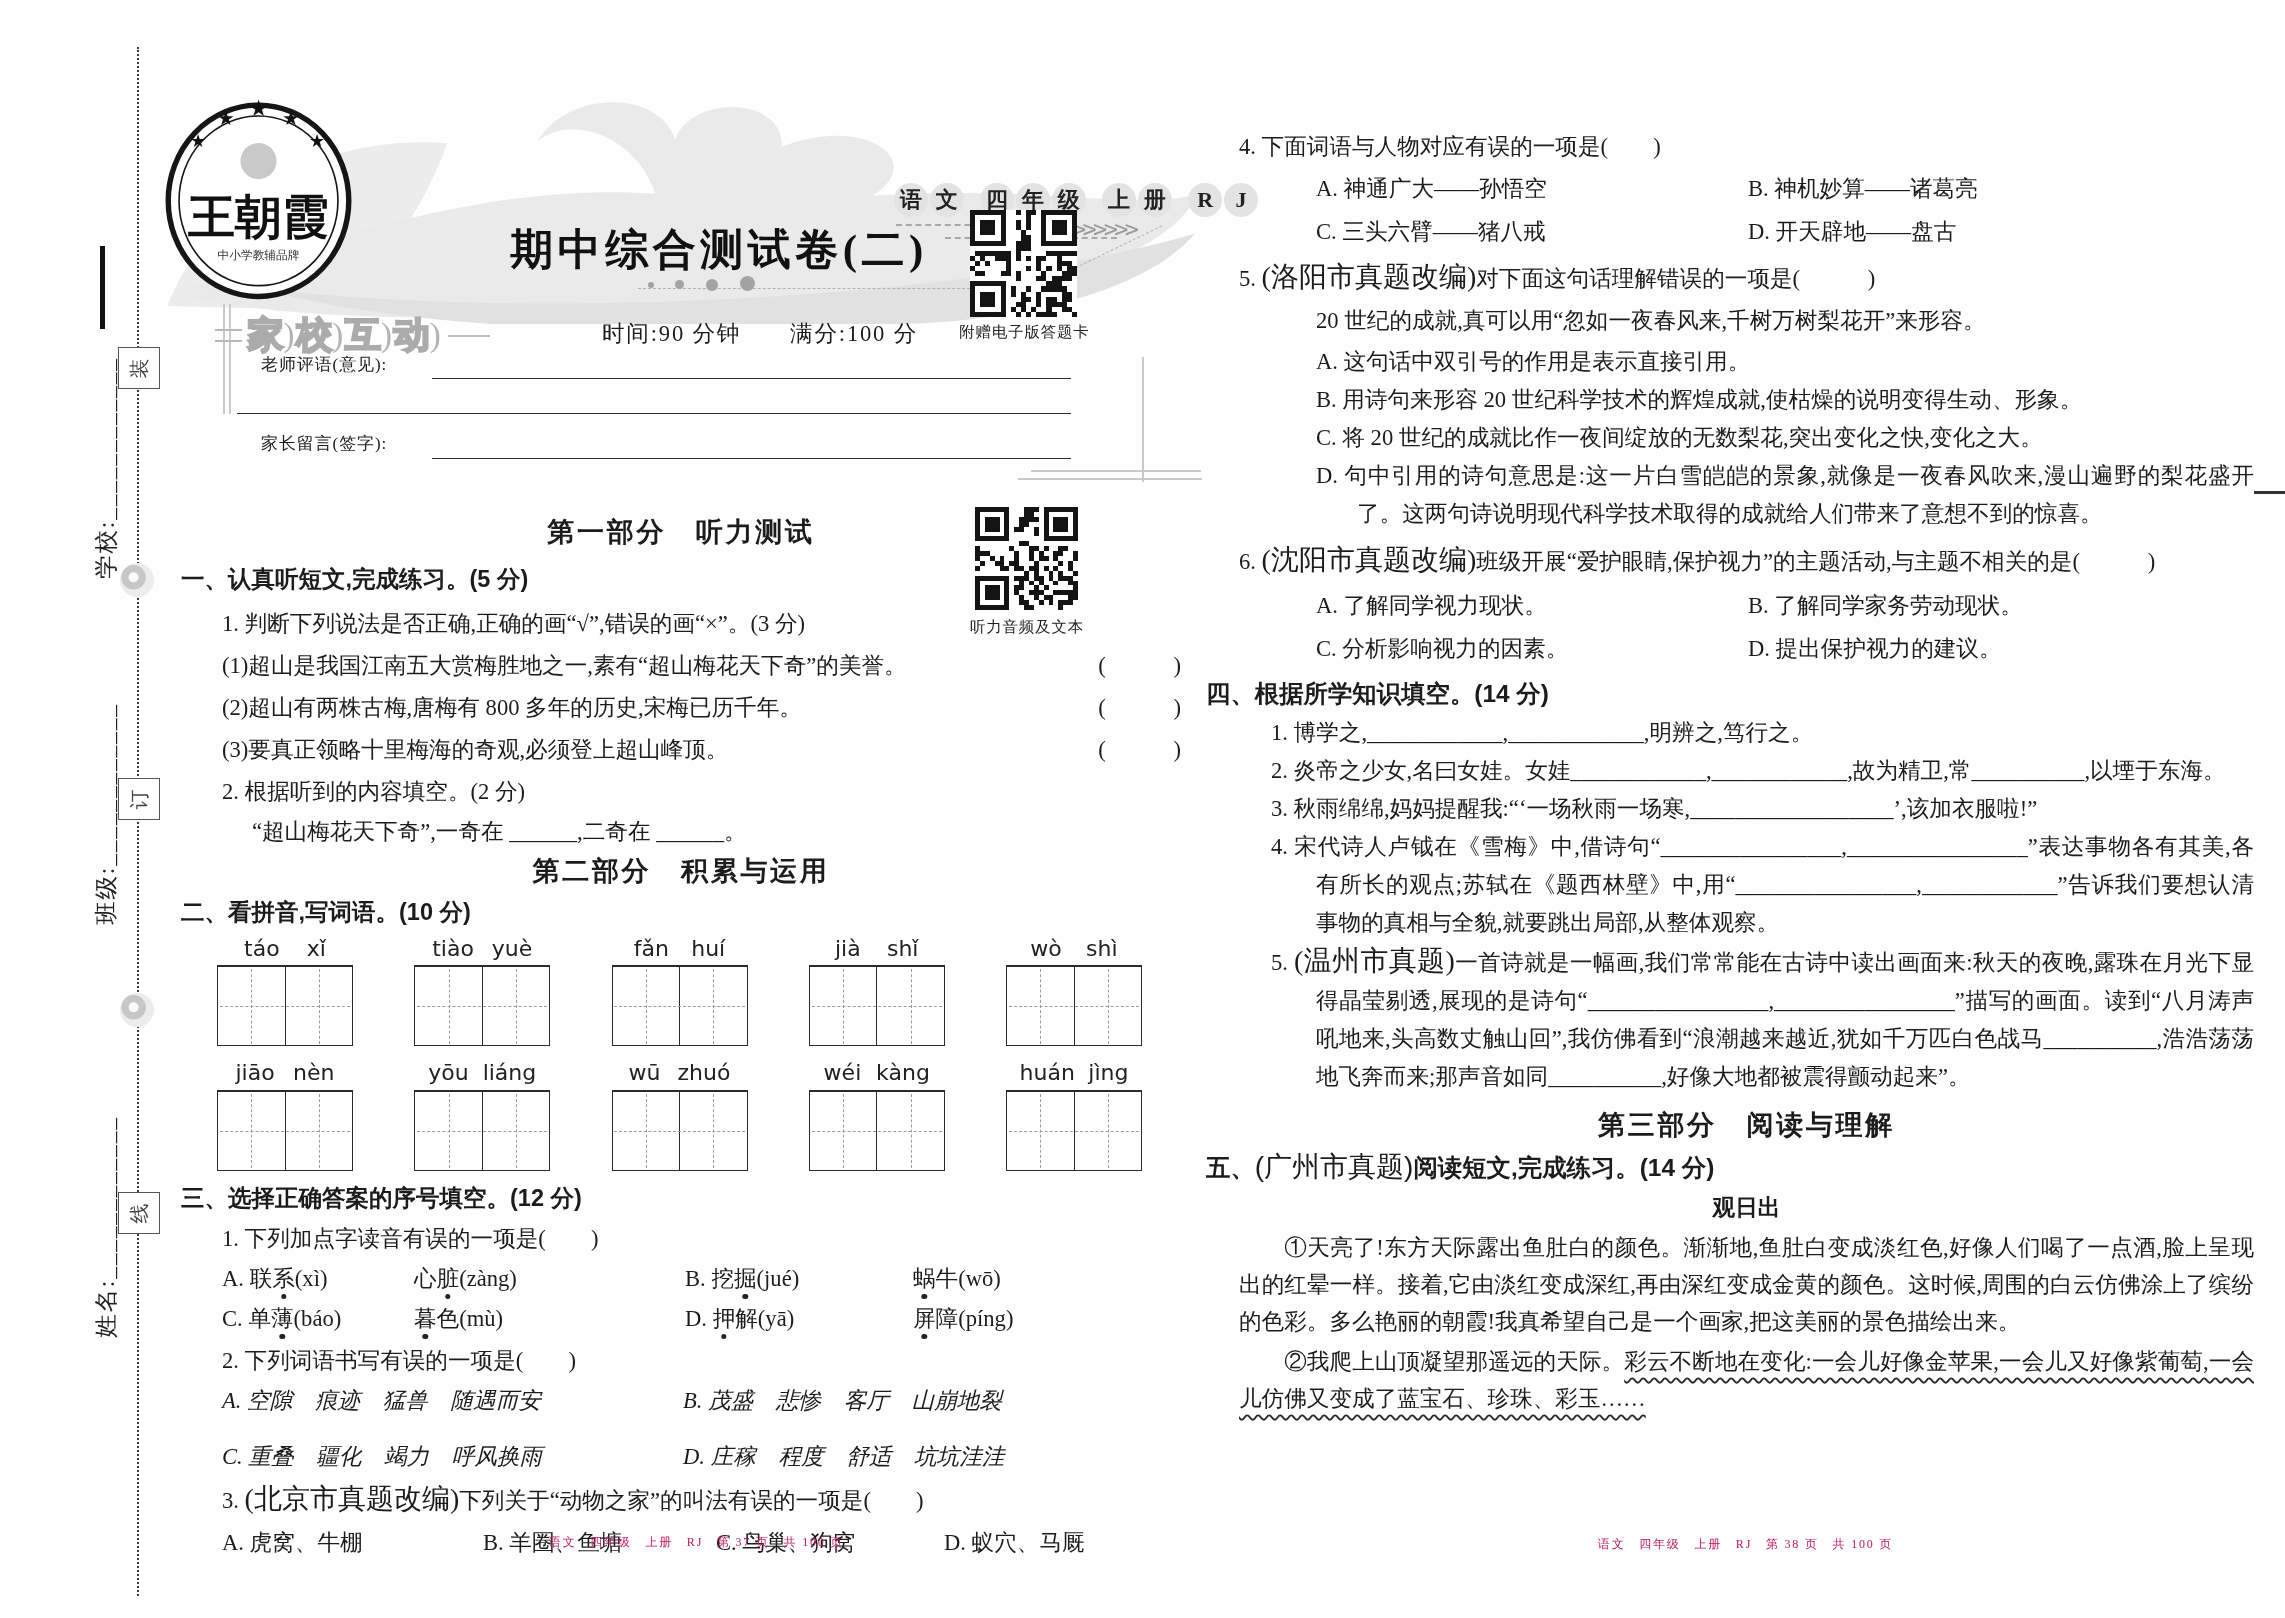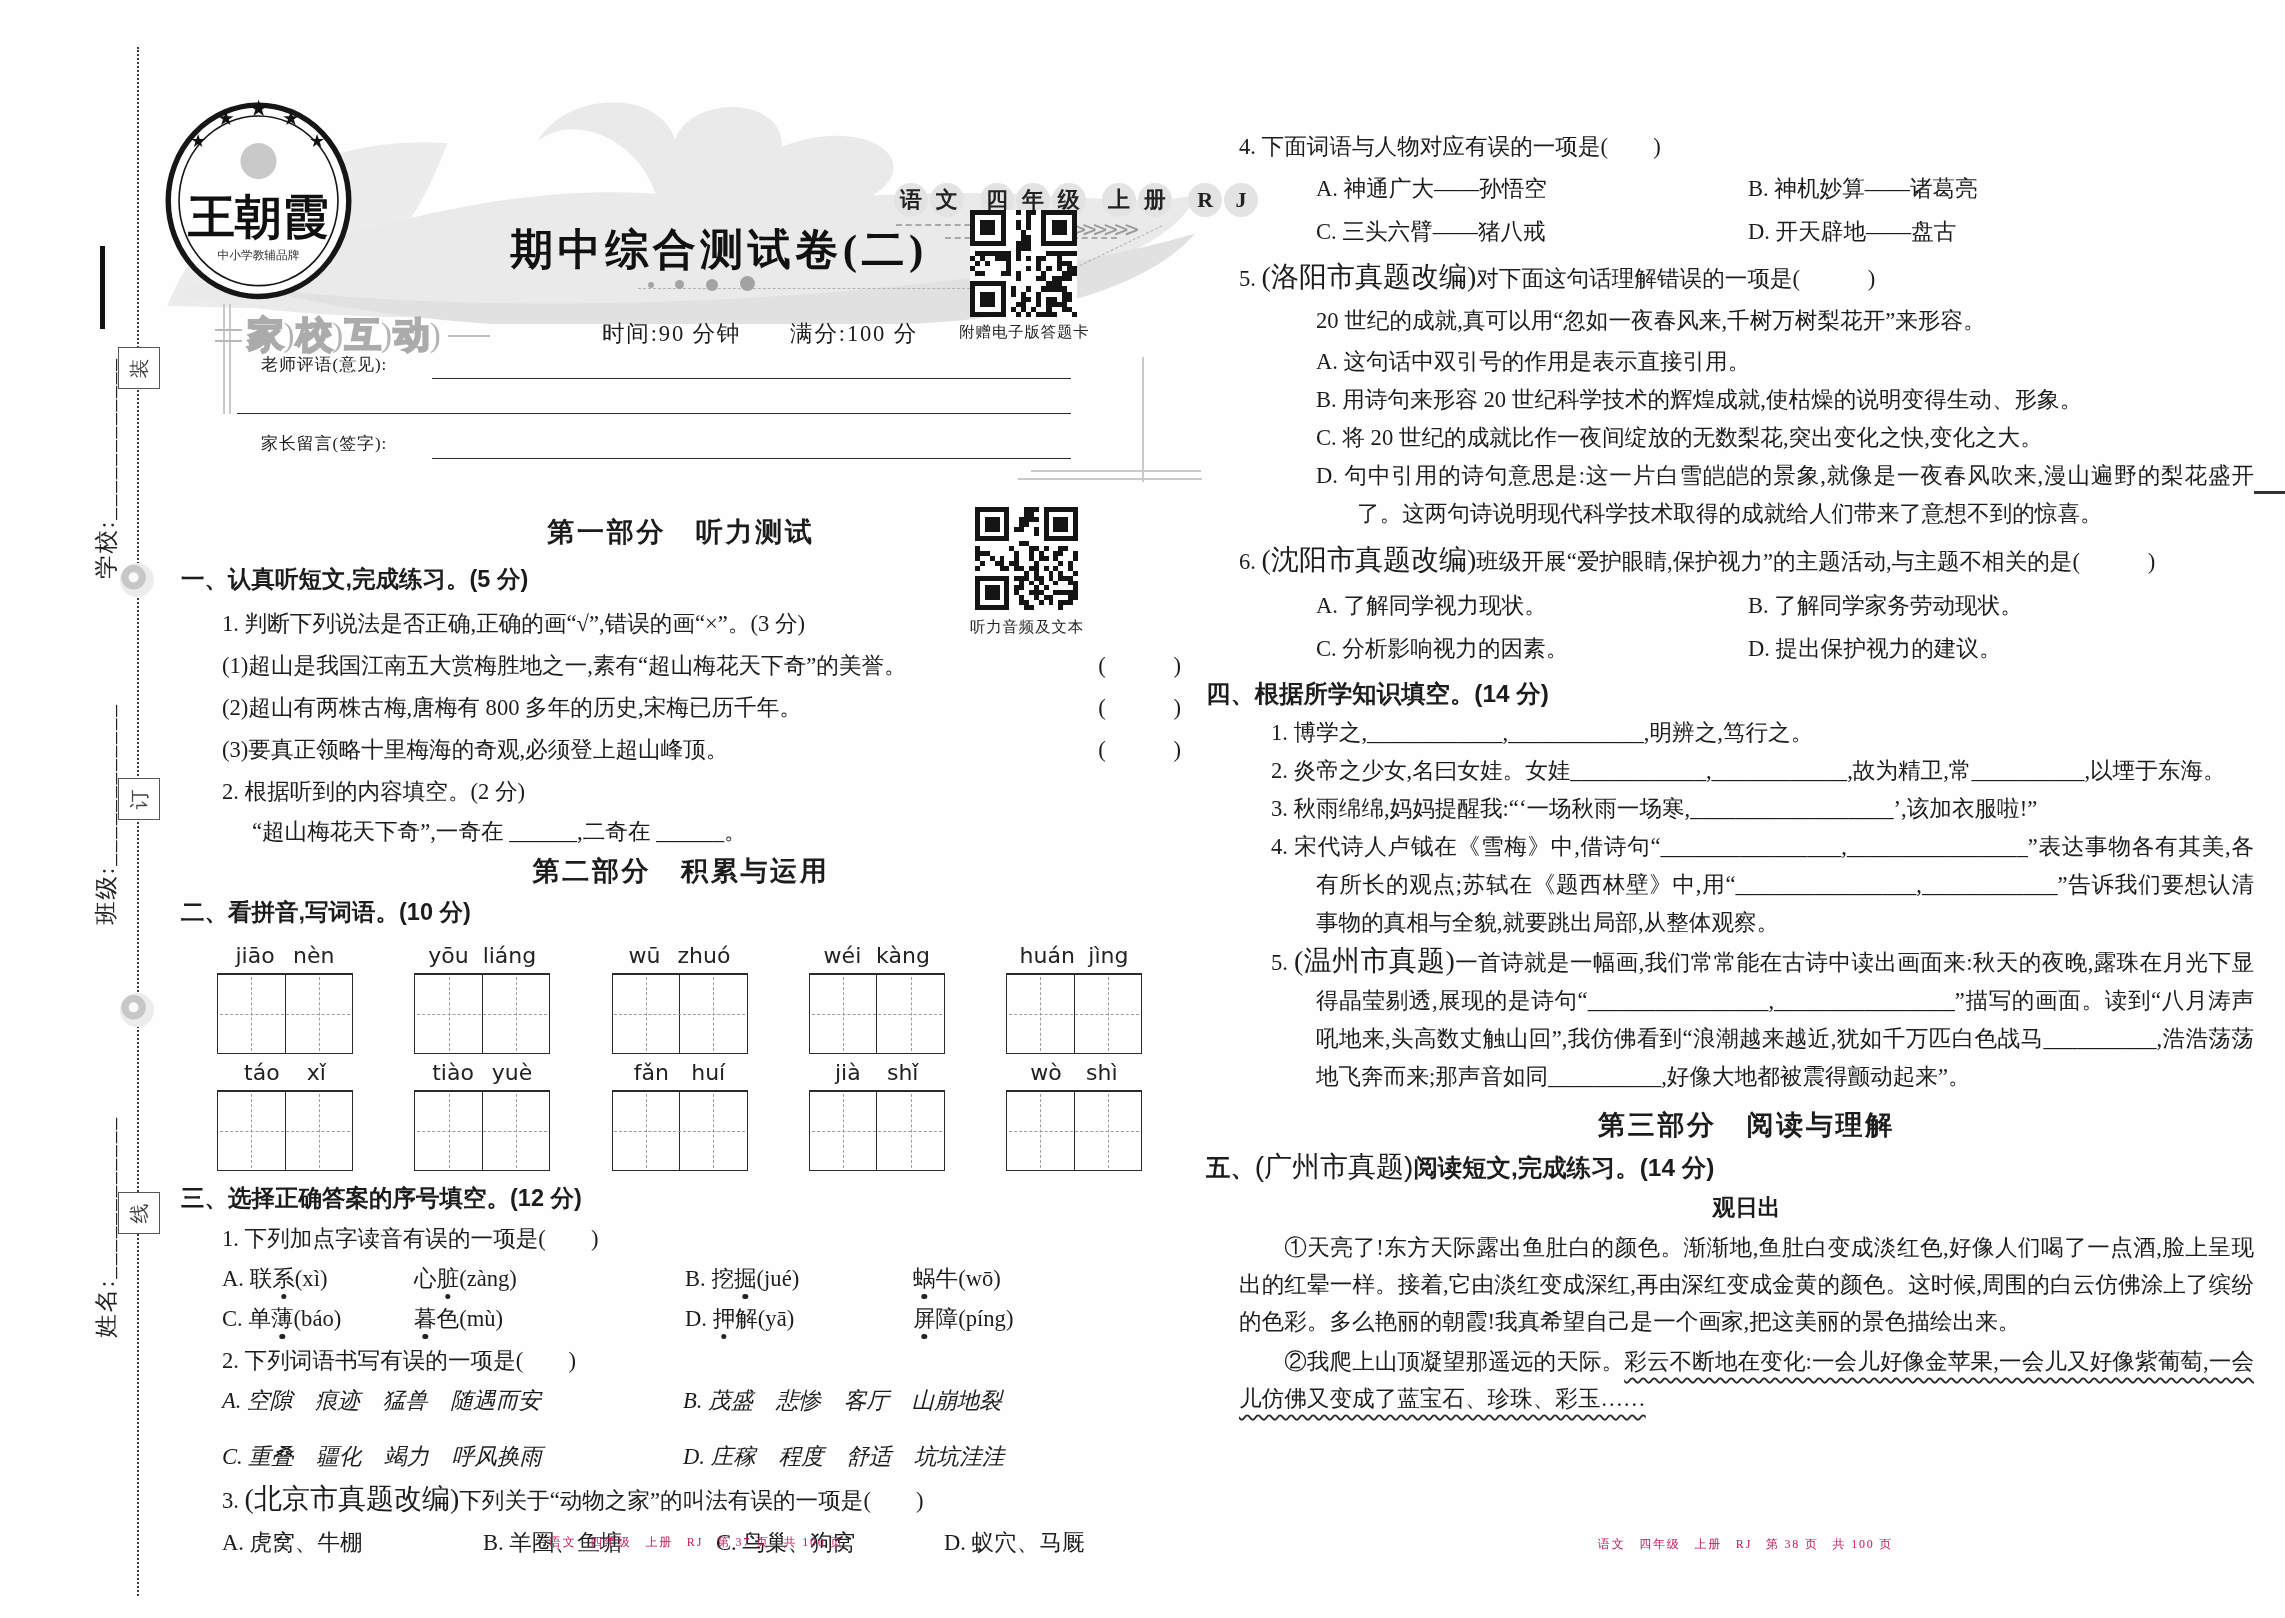--- a/index.html
+++ b/index.html
@@ -443,20 +443,73 @@
       <span>(　　　)</span>
     </div>
 
     <div class="sub" style="margin-top:9px;">2. 根据听到的内容填空。(2 分)</div>
     <div style="margin-top:7.2px;padding-left:71px;">“超山梅花天下奇”,一奇在 ______,二奇在 ______。</div>
 
     <div class="h-part" style="margin-top:5.4px;">第二部分　积累与运用</div>
 
     <div class="h-big" style="margin-top:7.2px;">二、看拼音,写词语。(10 分)</div>
 
+    <div class="prow" style="margin-top:5.4px;">
+      <div class="pz">
+        <div class="syl">
+            <span>táo</span>
+            <span>xǐ</span>
+          </div>
+        <div class="pbox">
+            <div class="pcell"></div>
+            <div class="pcell"></div>
+          </div>
+      </div>
+      <div class="pz">
+        <div class="syl">
+            <span>tiào</span>
+            <span>yuè</span>
+          </div>
+        <div class="pbox">
+            <div class="pcell"></div>
+            <div class="pcell"></div>
+          </div>
+      </div>
+      <div class="pz">
+        <div class="syl">
+            <span>fǎn</span>
+            <span>huí</span>
+          </div>
+        <div class="pbox">
+            <div class="pcell"></div>
+            <div class="pcell"></div>
+          </div>
+      </div>
+      <div class="pz">
+        <div class="syl">
+            <span>jià</span>
+            <span>shǐ</span>
+          </div>
+        <div class="pbox">
+            <div class="pcell"></div>
+            <div class="pcell"></div>
+          </div>
+      </div>
+      <div class="pz">
+        <div class="syl">
+            <span>wò</span>
+            <span>shì</span>
+          </div>
+        <div class="pbox">
+            <div class="pcell"></div>
+            <div class="pcell"></div>
+          </div>
+      </div>
+    </div>
+
     <div class="prow" style="margin-top:12.7px;">
       <div class="pz">
         <div class="syl">
             <span>jiāo</span>
             <span>nèn</span>
           </div>
         <div class="pbox">
             <div class="pcell"></div>
             <div class="pcell"></div>
           </div>
@@ -488,73 +541,20 @@
           </div>
         <div class="pbox">
             <div class="pcell"></div>
             <div class="pcell"></div>
           </div>
       </div>
       <div class="pz">
         <div class="syl">
             <span>huán</span>
             <span>jìng</span>
-          </div>
-        <div class="pbox">
-            <div class="pcell"></div>
-            <div class="pcell"></div>
-          </div>
-      </div>
-    </div>
-
-    <div class="prow" style="margin-top:5.4px;">
-      <div class="pz">
-        <div class="syl">
-            <span>táo</span>
-            <span>xǐ</span>
-          </div>
-        <div class="pbox">
-            <div class="pcell"></div>
-            <div class="pcell"></div>
-          </div>
-      </div>
-      <div class="pz">
-        <div class="syl">
-            <span>tiào</span>
-            <span>yuè</span>
-          </div>
-        <div class="pbox">
-            <div class="pcell"></div>
-            <div class="pcell"></div>
-          </div>
-      </div>
-      <div class="pz">
-        <div class="syl">
-            <span>fǎn</span>
-            <span>huí</span>
-          </div>
-        <div class="pbox">
-            <div class="pcell"></div>
-            <div class="pcell"></div>
-          </div>
-      </div>
-      <div class="pz">
-        <div class="syl">
-            <span>jià</span>
-            <span>shǐ</span>
-          </div>
-        <div class="pbox">
-            <div class="pcell"></div>
-            <div class="pcell"></div>
-          </div>
-      </div>
-      <div class="pz">
-        <div class="syl">
-            <span>wò</span>
-            <span>shì</span>
           </div>
         <div class="pbox">
             <div class="pcell"></div>
             <div class="pcell"></div>
           </div>
       </div>
     </div>
 
     <div class="h-big" style="margin-top:11px;">三、选择正确答案的序号填空。(12 分)</div>
 

